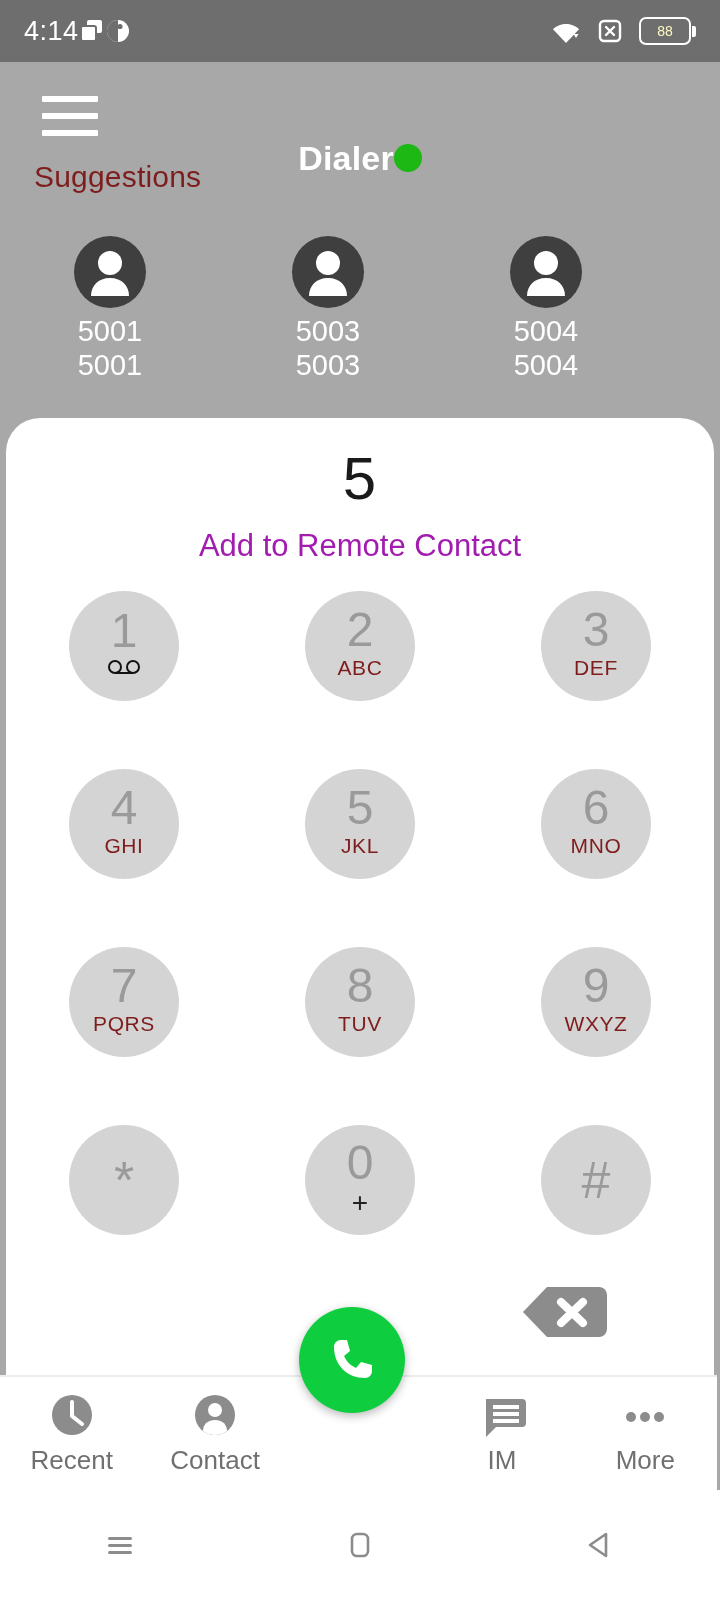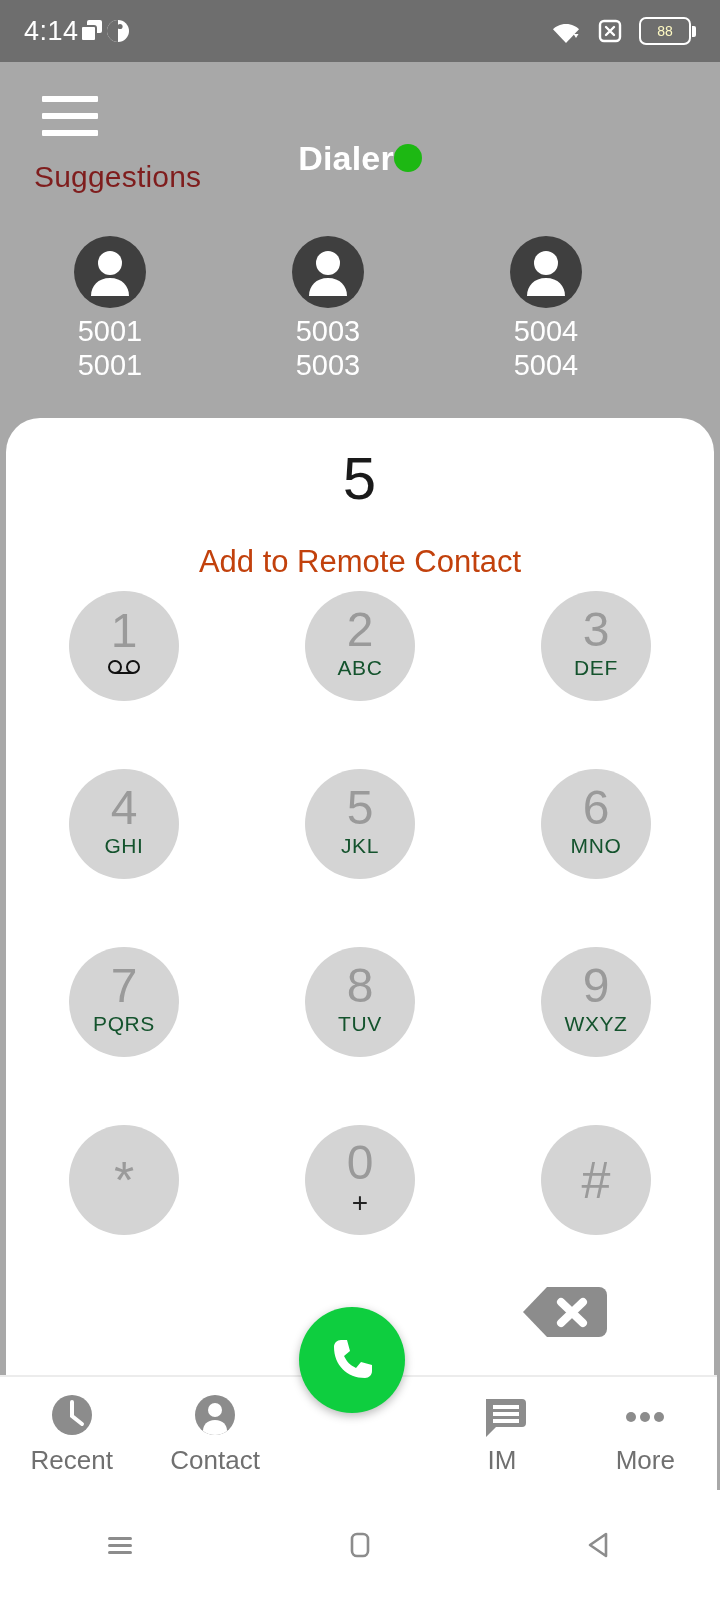--- a/index.html
+++ b/index.html
@@ -100,22 +100,22 @@
   }
   #dial-display {
     position: absolute; top: 28px; left: 0; width: 708px;
     text-align: center;
   }
   #dialed-number {
     font-size: 60px; color: #1a1a1a; line-height: 66px; min-height: 66px;
     letter-spacing: 1px;
   }
   #add-remote-contact {
-    display: block; margin-top: 32px;
-    font-size: 31px; color: #c2410c; text-decoration: none;
+    display: block; margin-top: 16px;
+    font-size: 31px; color: #a21caf; text-decoration: none;
     cursor: pointer;
   }
 
   
   #keypad {
     position: absolute; top: 173px; left: 0;
     width: 708px;
     display: grid;
     grid-template-columns: repeat(3, 1fr);
     row-gap: 68px;
@@ -125,21 +125,21 @@
     width: 110px; height: 110px; border-radius: 50%;
     background: #d4d4d4;
     display: flex; flex-direction: column; align-items: center; justify-content: center;
     cursor: pointer; position: relative;
   }
   .key-digit {
     font-size: 48px; color: #9a9a9a; line-height: 46px; font-weight: 300;
     margin-top: -6px;
   }
   .key-letters {
-    font-size: 21px; color: #14532d; line-height: 22px; margin-top: 4px;
+    font-size: 21px; color: #7f1d1d; line-height: 22px; margin-top: 4px;
     letter-spacing: .6px;
   }
   .key-plus { font-size: 28px; color: #222222; line-height: 22px; margin-top: 6px; }
   .key-symbol {
     font-size: 52px; color: #9a9a9a; line-height: 50px; font-weight: 300;
   }
   .vm-icon { margin-top: 5px; }
 
   
   #backspace-button {

